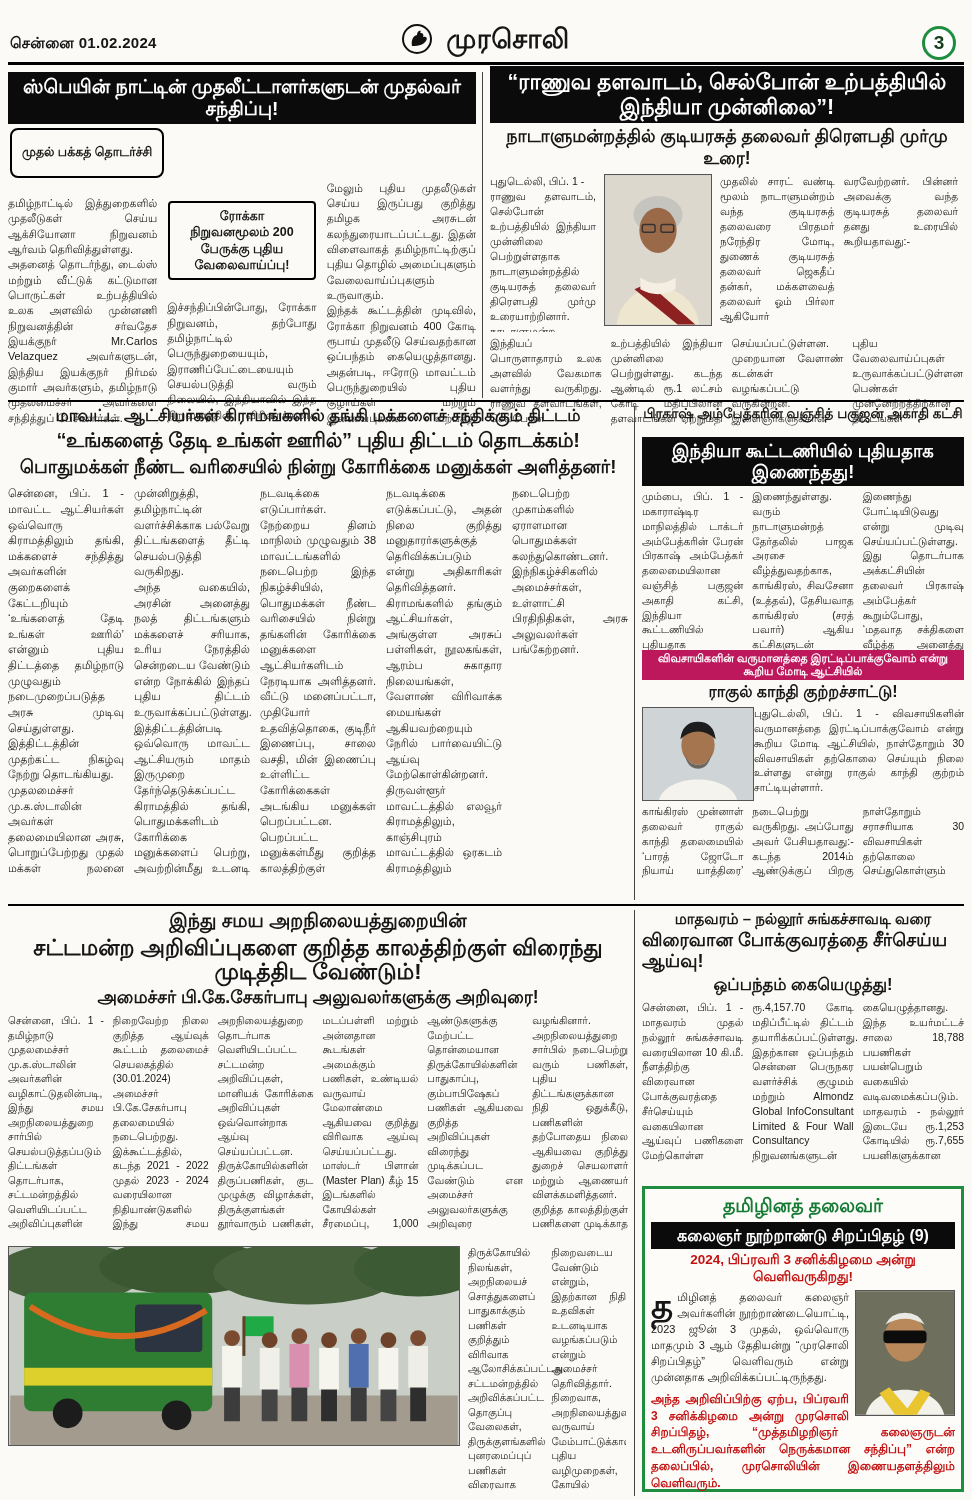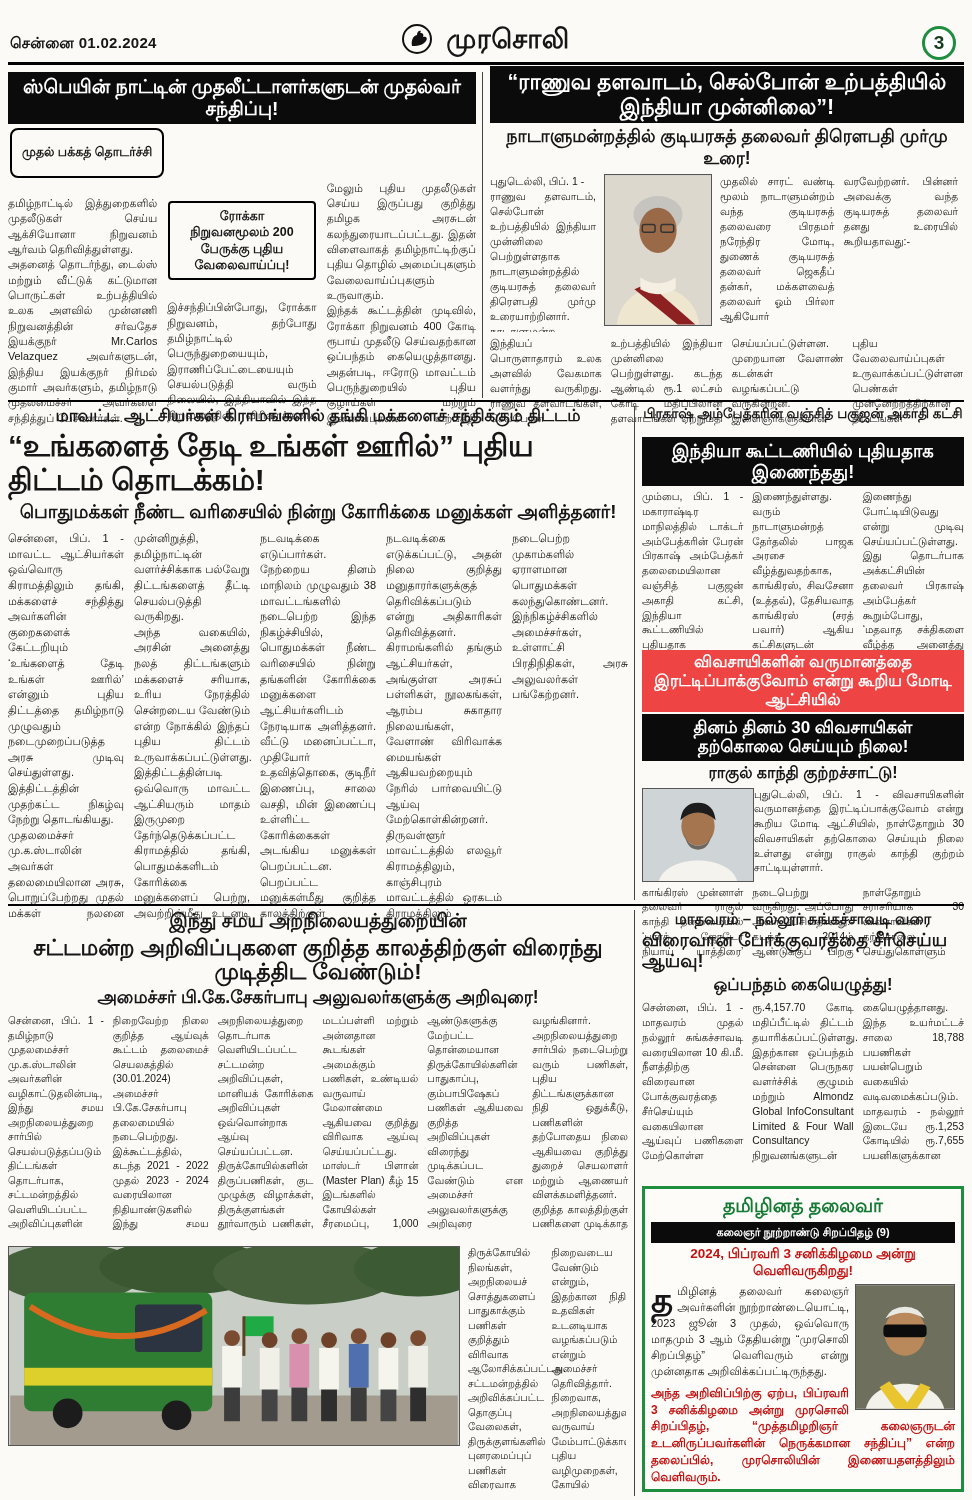--- a/index.html
+++ b/index.html
@@ -34,30 +34,30 @@
   .s-army .subhead{font-size:17.5px;margin:3px 0 4px}
   .army-row{display:flex;gap:8px;height:158px;margin-bottom:4px}
   .army-colA{width:106px}
   .army-colA .body-text{height:158px;font-size:10.5px}
   .army-mid{width:238px}
   .army-mid .body-text{column-count:2;column-gap:9px;height:158px;font-size:10.5px}
   .army-below .body-text{column-count:4;column-gap:9px;height:102px;font-size:10.5px}
   .rh1{left:8px;top:400px;width:956px;height:2px}
   .s-collector{left:8px;top:406px;width:620px;height:494px}
   .s-collector .kicker{font-size:16.5px;margin-bottom:2px}
-  .headline-xl{font-size:30px;font-weight:bold;line-height:1.12;letter-spacing:-.3px}
+  .headline-xl{font-size:20px;font-weight:bold;text-align:center;line-height:1.12;letter-spacing:-.3px}
   .s-collector .subhead{font-size:18.5px;margin:5px 0 6px}
   .s-collector .body-text{column-count:5;column-gap:10px;height:392px;font-size:11px}
   .rv2{left:634px;top:406px;width:1px;height:494px}
   .s-vanchit{left:642px;top:406px;width:322px;height:238px}
   .s-vanchit .kicker{font-size:13.5px;margin-bottom:14px}
   .s-vanchit .bar{font-size:18px}
   .s-vanchit .body-text{column-count:3;column-gap:9px;height:172px;font-size:10.4px;margin-top:4px}
   .s-farmer{left:642px;top:650px;width:322px;height:252px}
-  .farmer-kick{background:#ef4444;color:#fff;font-size:16px;font-weight:bold;text-align:center;padding:2px;line-height:1.2}
+  .farmer-kick{background:#be185d;color:#fff;font-size:11px;font-weight:bold;text-align:center;padding:2px;line-height:1.2}
   .s-farmer .bar{font-size:17px;margin-top:2px}
   .s-farmer .subhead{font-size:16px;margin:3px 0 4px}
   .farmer-row{display:flex;height:94px;margin-bottom:4px}
   .farmer-row .body-text{height:94px;font-size:10.4px;flex:1}
   .farmer-below .body-text{column-count:3;column-gap:9px;height:86px;font-size:10.4px}
   .rh2{left:8px;top:904px;width:956px;height:2px}
   .s-hindu{left:8px;top:910px;width:620px;height:586px}
   .hindu-l1{font-size:19px;font-weight:bold;text-align:center}
   .hindu-l2{font-size:22px;font-weight:bold;text-align:center;line-height:1.1;margin:2px 0}
   .s-hindu .subhead{font-size:17.5px;margin:3px 0 5px}
@@ -67,21 +67,21 @@
   .hindu-caption{font-size:10px;line-height:1.3;text-align:justify;margin-top:3px}
   .hindu-side .body-text{column-count:2;column-gap:9px;height:258px;font-size:10.2px;width:158px}
   .rv3{left:634px;top:910px;width:1px;height:586px}
   .s-madh{left:642px;top:910px;width:322px;height:268px}
   .madh-k{font-size:15px;font-weight:bold;text-align:center}
   .madh-h{font-size:18px;font-weight:bold;text-align:left;line-height:1.15}
   .s-madh .subhead{font-size:16.5px;margin:4px 0 5px}
   .s-madh .body-text{column-count:3;column-gap:9px;height:168px;font-size:10.4px}
   .s-kalai{left:642px;top:1186px;width:322px;height:306px;border:3px solid #1e8e3e;padding:6px;background:#fdfcf8}
   .kalai-title{color:#157a34;font-size:19px;font-weight:bold;text-align:center}
-  .kalai-bar{background:#0b0b0b;color:#fff;font-size:11px;font-weight:bold;text-align:center;padding:4px 2px;margin:3px 0;line-height:1.2}
+  .kalai-bar{background:#0b0b0b;color:#fff;font-size:16px;font-weight:bold;text-align:center;padding:4px 2px;margin:3px 0;line-height:1.2}
   .kalai-date{color:#c41212;font-size:13.5px;font-weight:bold;text-align:center;margin-bottom:4px}
   .kalai-body{font-size:11px;line-height:1.45;text-align:justify;white-space:pre-line;overflow:hidden}
   .kalai-body::first-letter{font-size:34px;font-weight:bold;float:left;line-height:.85;padding:2px 4px 0 0}
   .kalai-photo{float:right;margin:0 0 4px 6px}
   .kalai-red{color:#c41212;font-size:12px;font-weight:bold;line-height:1.4;text-align:justify;margin-top:5px;white-space:pre-line}
 </style>
 </head>
 <body>
 
 <div class="page">
@@ -169,21 +169,20 @@
   <section class="abs s-vanchit">
     <div class="kicker">பிரகாஷ் அம்பேத்கரின் வஞ்சித் பகுஜன் அகாதி கட்சி</div>
     <div class="bar">இந்தியா கூட்டணியில் புதியதாக இணைந்தது!</div>
     <div class="body-text">மும்பை, பிப். 1 - மகாராஷ்டிர மாநிலத்தில் டாக்டர் அம்பேத்கரின் பேரன் பிரகாஷ் அம்பேத்கர் தலைமையிலான வஞ்சித் பகுஜன் அகாதி கட்சி, இந்தியா கூட்டணியில் புதியதாக இணைந்துள்ளது.
 வரும் நாடாளுமன்றத் தேர்தலில் பாஜக அரசை வீழ்த்துவதற்காக, காங்கிரஸ், சிவசேனா (உத்தவ்), தேசியவாத காங்கிரஸ் (சரத் பவார்) ஆகிய கட்சிகளுடன் இணைந்து போட்டியிடுவது என்று முடிவு செய்யப்பட்டுள்ளது.
 இது தொடர்பாக அக்கட்சியின் தலைவர் பிரகாஷ் அம்பேத்கர் கூறும்போது, ‘மதவாத சக்திகளை வீழ்த்த அனைத்து ஜனநாயக சக்திகளும் ஒன்றிணைய வேண்டும். எனவே இந்தியா கூட்டணியில் இணைவது என்று முடிவு செய்துள்ளோம்’ என்றார். இந்த இணைவால் மகாராஷ்டிராவில் இந்தியா கூட்டணி மேலும் வலுப்பெற்றுள்ளதாக அரசியல் நோக்கர்கள் தெரிவிக்கின்றனர்.</div>
   </section>
 
   <section class="abs s-farmer">
     <div class="farmer-kick">விவசாயிகளின் வருமானத்தை இரட்டிப்பாக்குவோம் என்று கூறிய மோடி ஆட்சியில்</div>
-    <div class="bar">தினம் தினம் 30 விவசாயிகள் தற்கொலை செய்யும் நிலை!</div>
     <div class="subhead">ராகுல் காந்தி குற்றச்சாட்டு!</div>
     <div class="farmer-row">
       <span>
         <svg class="photo" width="112" height="94" viewBox="0 0 112 94">
           <rect width="112" height="94" fill="#cfd4d6"></rect>
           <ellipse cx="56" cy="38" rx="17" ry="20" fill="#a5754f"></ellipse>
           <path d="M38 32 Q40 14 56 14 Q72 14 74 32 Q66 24 56 24 Q46 24 38 32 Z" fill="#1d1d1d"></path>
           <path d="M42 44 Q44 62 56 62 Q68 62 70 44 Q68 58 56 58 Q44 58 42 44 Z" fill="#6e6760"></path>
           <path d="M16 94 C24 66 88 66 96 94 Z" fill="#f4f3ee"></path>
         </svg>

